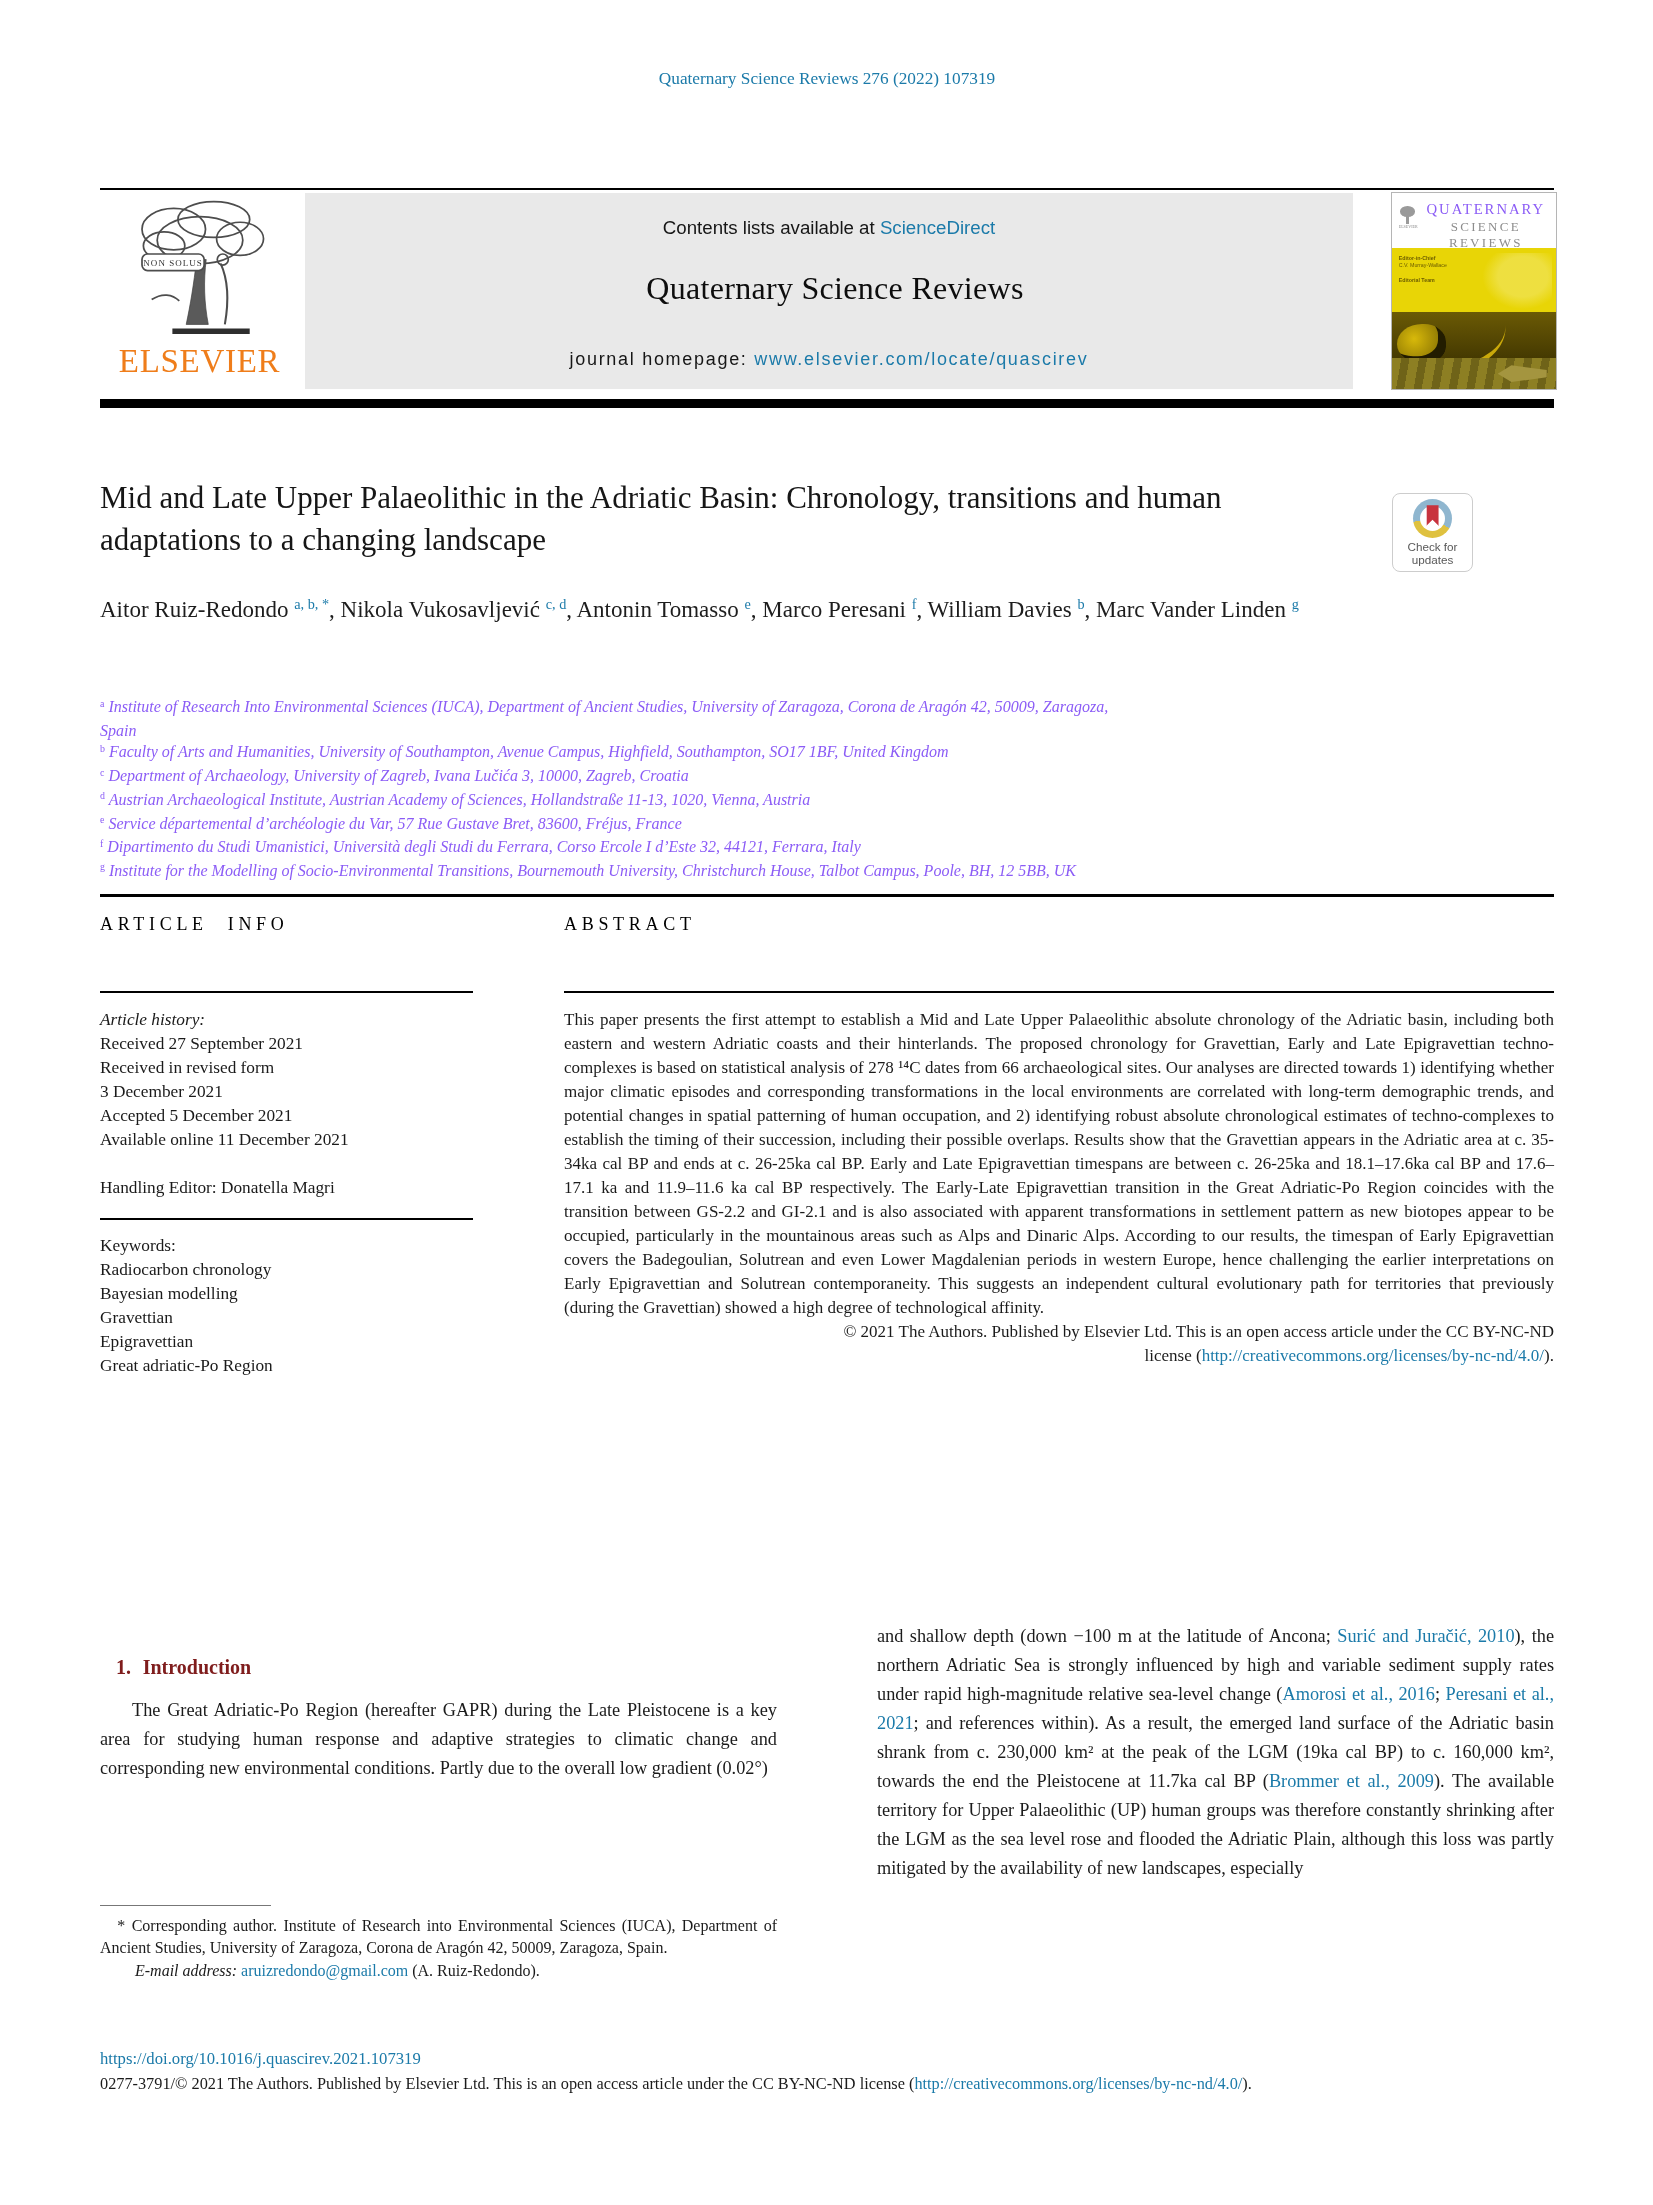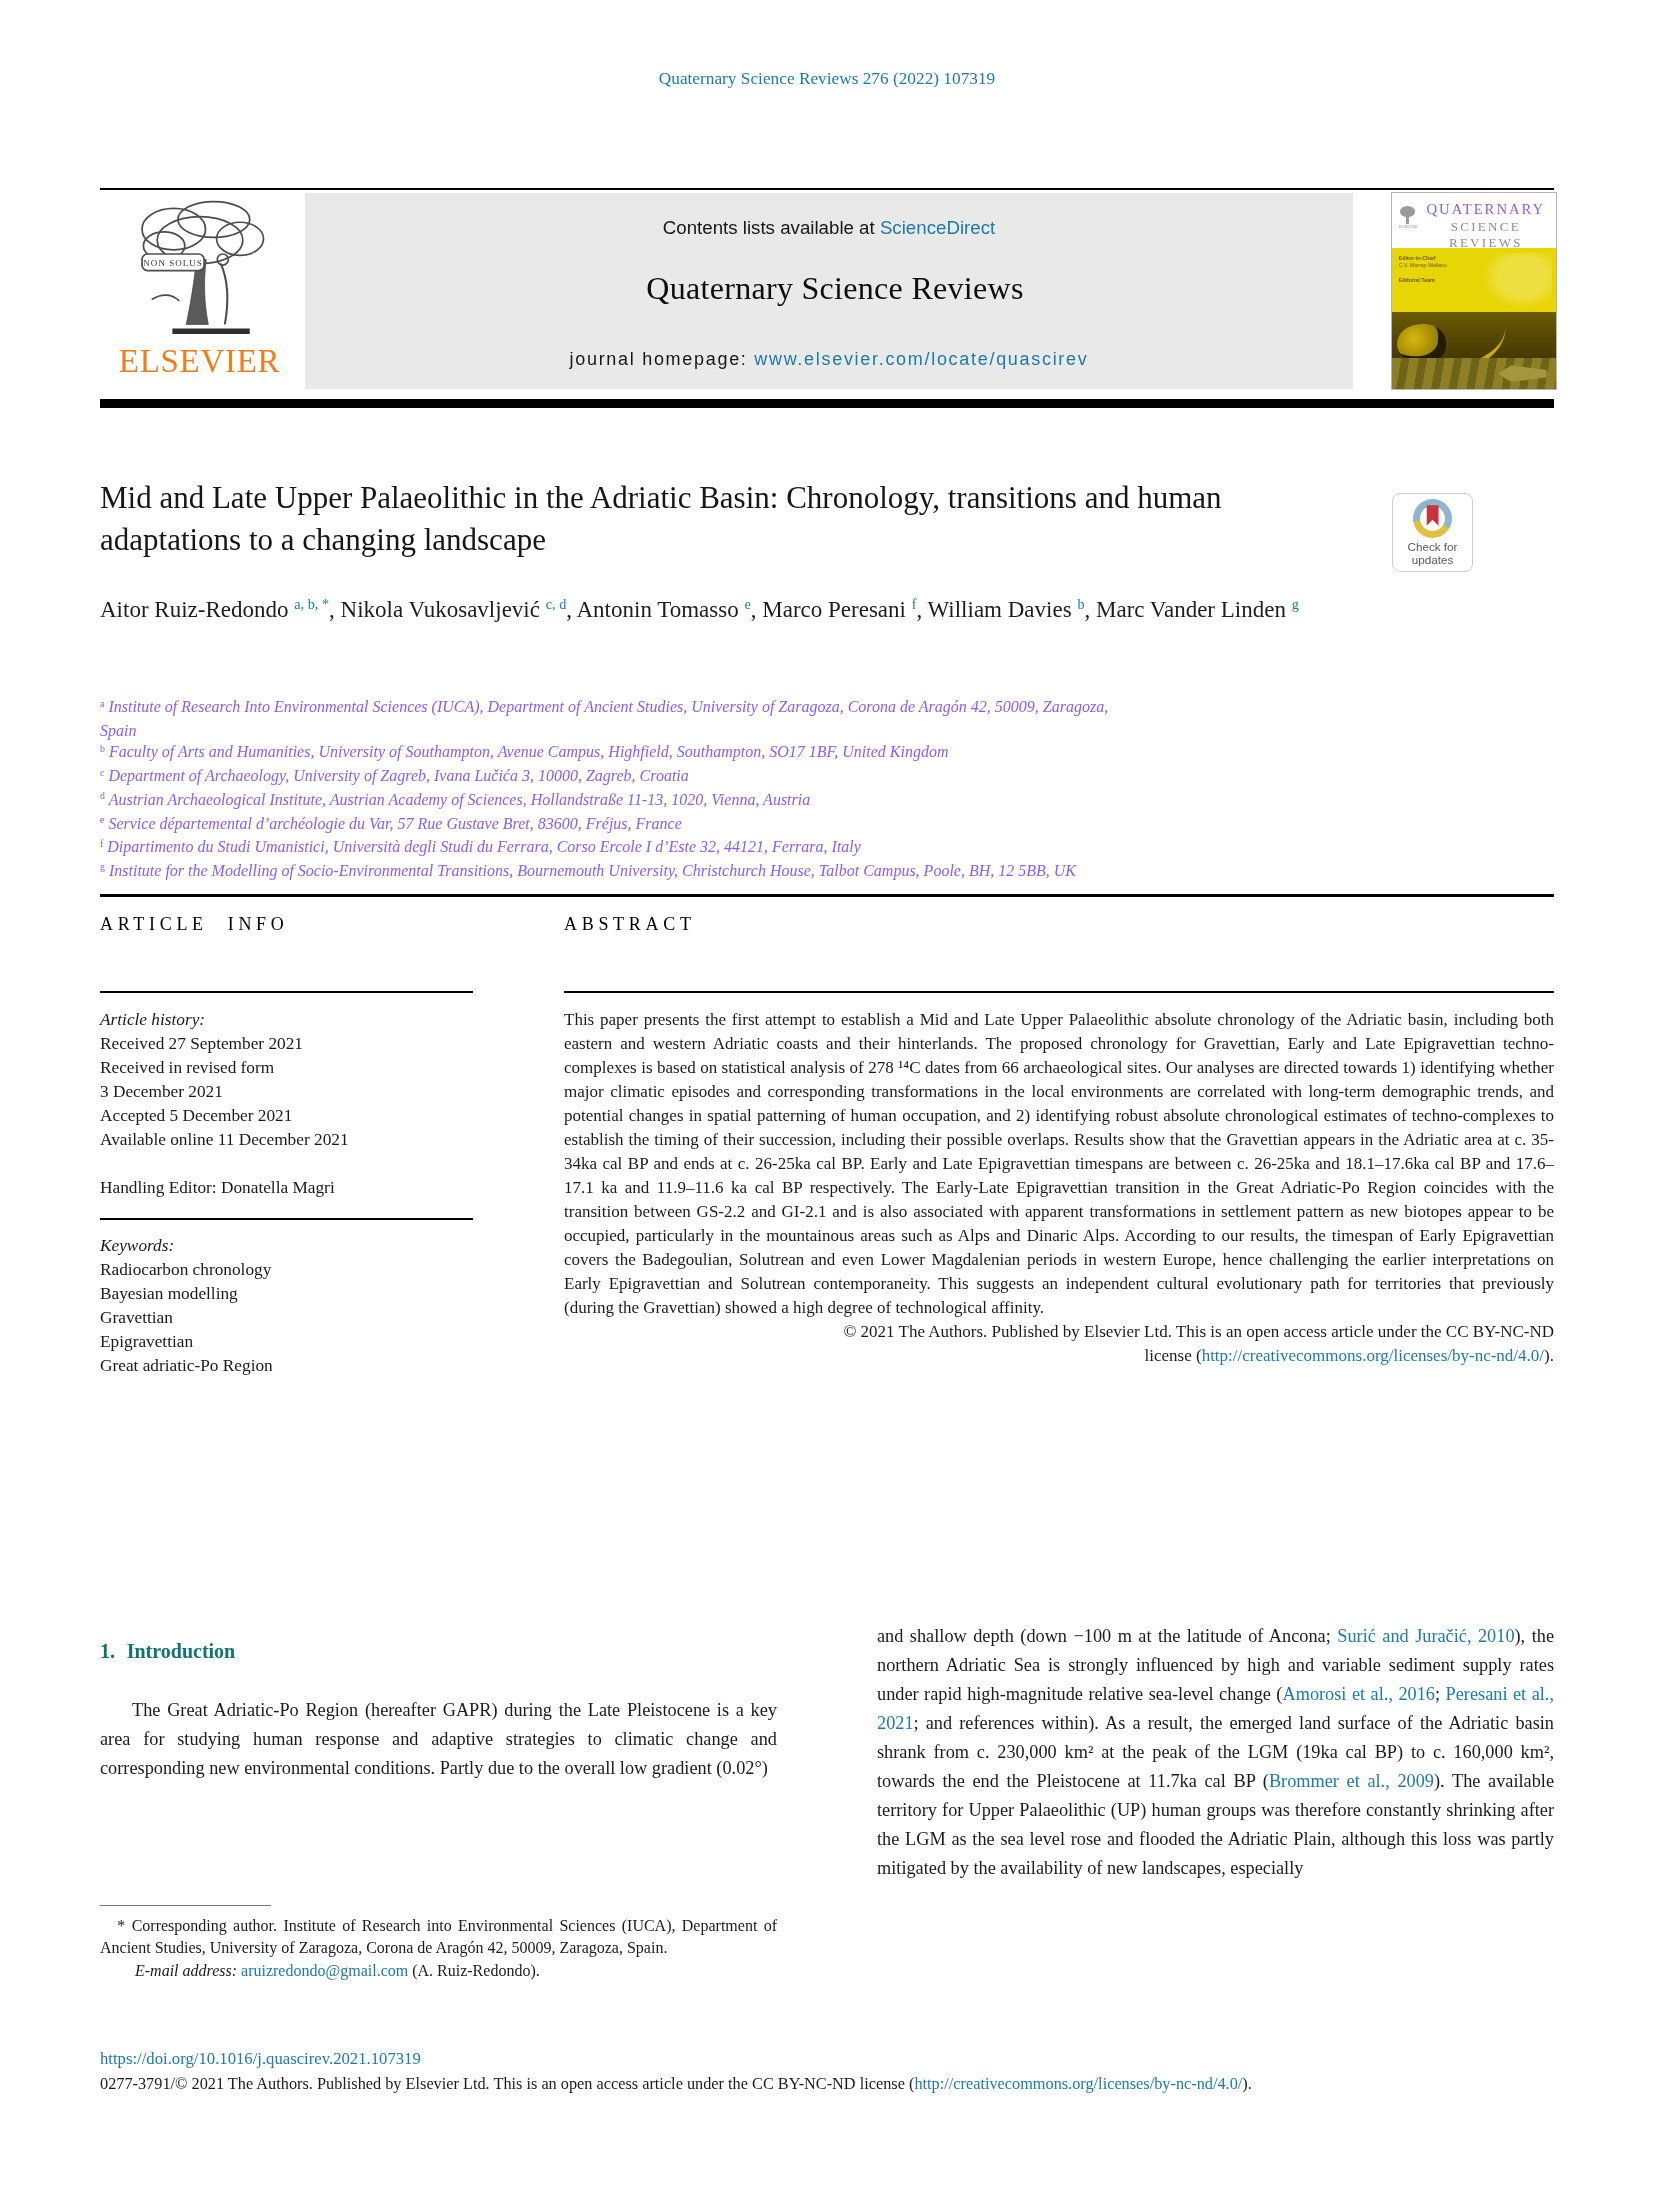--- a/index.html
+++ b/index.html
@@ -87,28 +87,28 @@
   .rule-mid{position:absolute;top:894px;left:100px;width:1454px;height:2.7px;background:#000;}
 
   
   .info-col{position:absolute;left:100px;top:914px;width:373px;}
   .abs-col{position:absolute;left:564px;top:914px;width:990px;}
   .col-heading{font-size:18px;color:#000;letter-spacing:4.7px;word-spacing:10.7px;}
   .heading-rule{height:2px;background:#000;margin-top:56px;}
   .info-history{margin-top:14.7px;font-size:17.3px;line-height:24px;}
   .editor-line{margin-top:24px;font-size:17.3px;line-height:24px;}
   .info-rule2{height:2px;background:#000;margin-top:18.7px;}
-  .kw-label{margin-top:13.3px;font-size:17.3px;line-height:24px;font-style:italic;}
+  .kw-label{margin-top:13.3px;font-size:17.3px;line-height:24px;}
   .kw-line{font-size:17.3px;line-height:24px;}
   .abs-text{margin-top:14.7px;font-size:17px;line-height:24px;text-align:justify;color:#1b1b1b;}
   .abs-copy{text-align:right;font-size:17px;line-height:24px;color:#1b1b1b;}
 
   
-  .intro-h{position:absolute;left:100px;top:1640px;font-size:20px;font-weight:bold;color:#0f766e;
-    word-spacing:6.7px;margin:0;}
+  .intro-h{position:absolute;left:100px;top:1640px;font-size:20px;font-weight:bold;color:#7f1d1d;
+    word-spacing:6.7px;margin:16px;}
   .body-par{font-size:18.3px;line-height:29px;text-align:justify;margin:0;color:#1b1b1b;}
   .intro-left{position:absolute;left:100px;top:1696px;width:677px;}
   .intro-left .body-par{text-indent:32px;}
   .intro-right{position:absolute;left:877px;top:1622px;width:677px;}
 
   
   .fn-rule{position:absolute;left:100px;top:1905px;width:171px;height:1.3px;background:#777;}
   .footnote{position:absolute;left:100px;top:1915px;width:677px;font-size:16px;line-height:22.3px;
     text-align:justify;color:#1b1b1b;}
   .footnote .fn-line1{text-indent:17.3px;}

